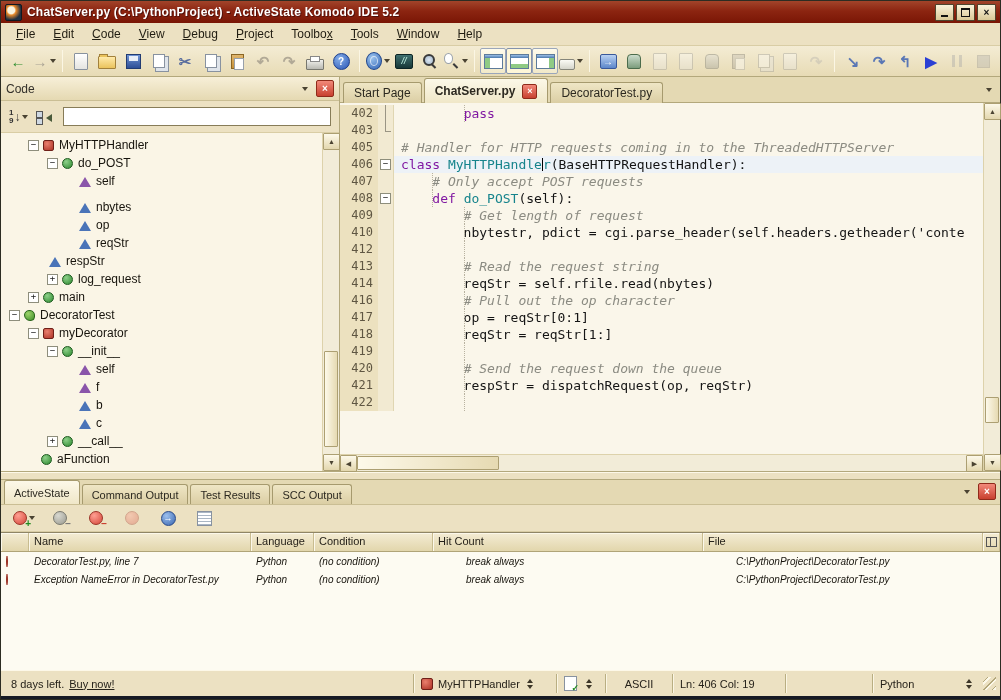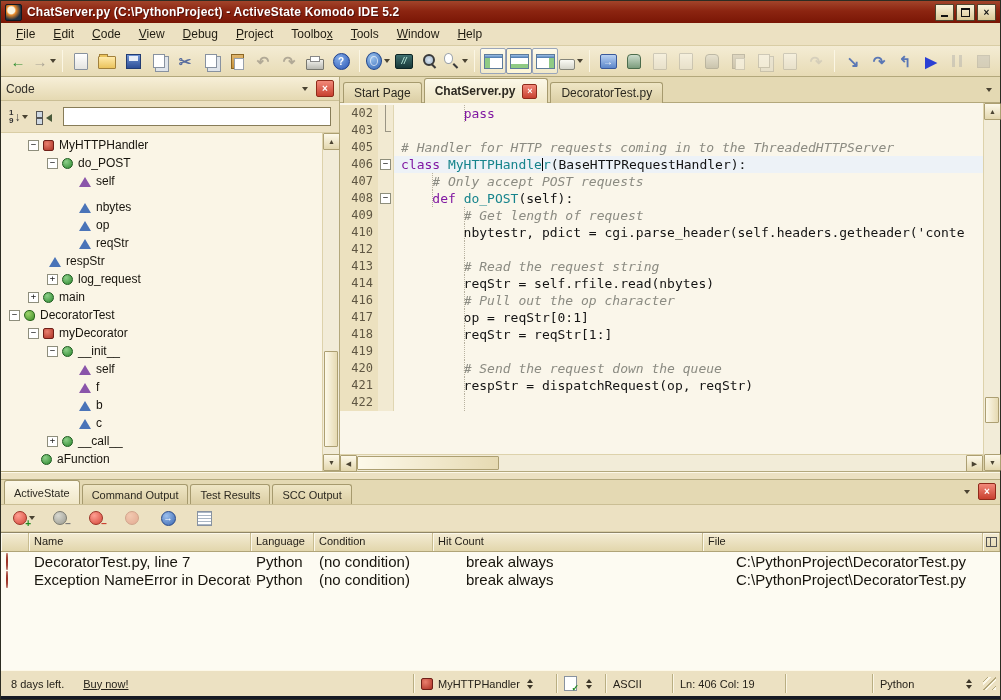--- a/index.html
+++ b/index.html
@@ -128,28 +128,28 @@
   .bp-tabs{height:24px;display:flex;align-items:flex-end;padding-left:3px;background:#e4d9b3;border-bottom:1px solid #cabe94;flex:0 0 auto;}
   .bp-tab{height:19px;padding:0 9px;display:flex;align-items:center;font-size:11px;color:#2c2920;background:linear-gradient(#efe6c5,#dbcea4);border:1px solid #a69a6e;border-bottom:none;border-radius:3px 3px 0 0;margin-right:2px;}
   .bp-tab.active{height:23px;background:linear-gradient(#fcf8e8,#f0e7c8);}
   .bp-hdr-btns{margin-left:auto;display:flex;align-items:center;margin-bottom:4px;margin-right:4px;}
   .bp-toolbar{height:26px;display:flex;align-items:center;gap:10px;padding:0 10px;border-bottom:1px solid #d9cda5;flex:0 0 auto;}
   .tbl{flex:1;display:flex;flex-direction:column;min-height:0;border-top:1px solid #8f8566;background:#fdfbf2;}
   .tbl-header{display:flex;height:18px;background:linear-gradient(#f4ecd4,#e2d6ac);border-bottom:1px solid #b0a478;font-size:11px;color:#26221a;flex:0 0 auto;}
   .th{padding:2px 5px;border-right:1px solid #c8bc90;box-shadow:inset 1px 1px 0 #fcf8ea;box-sizing:border-box;overflow:hidden;white-space:nowrap;}
   .th.picker{width:17px;flex:0 0 auto;display:flex;align-items:center;justify-content:center;padding:0;}
   .shp-colpick{width:9px;height:8px;border:1px solid #555;background:linear-gradient(90deg,transparent 3px,#555 3px 4px,transparent 4px);}
-  .tbl-body{flex:1;font-size:15px;color:#17140d;overflow:hidden;}
+  .tbl-body{flex:1;font-size:10px;color:#17140d;overflow:hidden;font-style:italic;}
   .trow2{display:flex;height:18px;align-items:center;}
   .td{padding:0 5px;overflow:hidden;white-space:nowrap;box-sizing:border-box;}
   .bp-dot{width:11px;height:11px;border-radius:50%;background:radial-gradient(circle at 35% 30%,#ff9f92,#d4473a);border:1px solid #9c3226;margin:0 auto;}
   
   .statusbar{height:25px;flex:0 0 auto;display:flex;align-items:center;background:#ece1c2;border-top:1px solid #fdf8e8;font-size:11px;color:#26221a;padding:0 4px;}
   .sb-sec{display:flex;align-items:center;height:19px;padding:0 7px;border-left:1px solid #b9ae82;box-shadow:inset 1px 0 0 #fbf6e4;white-space:nowrap;}
-  .sb-left{flex:1;display:flex;align-items:center;gap:19px;padding-left:6px;text-align:center;}
+  .sb-left{flex:1;display:flex;align-items:center;gap:5px;padding-left:6px;text-align:center;}
   .buy-link{text-decoration:underline;}
   .spin{display:inline-flex;flex-direction:column;margin-left:7px;line-height:0;}
   .spin b{width:0;height:0;border-left:3px solid transparent;border-right:3px solid transparent;}
   .spin .up{border-bottom:4px solid #3c3628;margin-bottom:2px;}
   .spin .dn{border-top:4px solid #3c3628;}
   .shp-class-sm{width:10px;height:10px;background:radial-gradient(circle at 35% 30%,#e97f6d,#ad3225);border:1px solid #6f2018;border-radius:2px;margin-right:5px;}
   .shp-script{width:11px;height:13px;background:#fff;border:1px solid #8892a0;position:relative;margin-right:2px;}
   .shp-script::after{content:"✓";position:absolute;right:-3px;bottom:-3px;color:#1f8a1f;font-size:9px;font-weight:bold;}
   .grip{width:13px;height:13px;margin-left:4px;background:repeating-linear-gradient(135deg,transparent 0 3px,#b4a87c 3px 4px,#fcf8e8 4px 6px);}
   .bottom-edge{height:3px;background:#161a24;flex:0 0 auto;}
@@ -570,21 +570,21 @@
           <b class="dn"></b>
         </span>
     </span>
     <span class="sb-sec" style="width:34px">
       <span class="shp-script"></span>
       <span class="spin">
           <b class="up"></b>
           <b class="dn"></b>
         </span>
     </span>
-    <span class="sb-sec" style="width:52px;justify-content:flex-start">
+    <span class="sb-sec" style="width:52px;justify-content:center">
       <span>ASCII</span>
     </span>
     <span class="sb-sec" style="width:98px">
       <span>Ln: 406 Col: 19</span>
     </span>
     <span class="sb-sec" style="width:72px"></span>
     <span class="sb-sec" style="width:92px">
       <span style="flex:1">Python</span>
       <span class="spin">
           <b class="up"></b>

